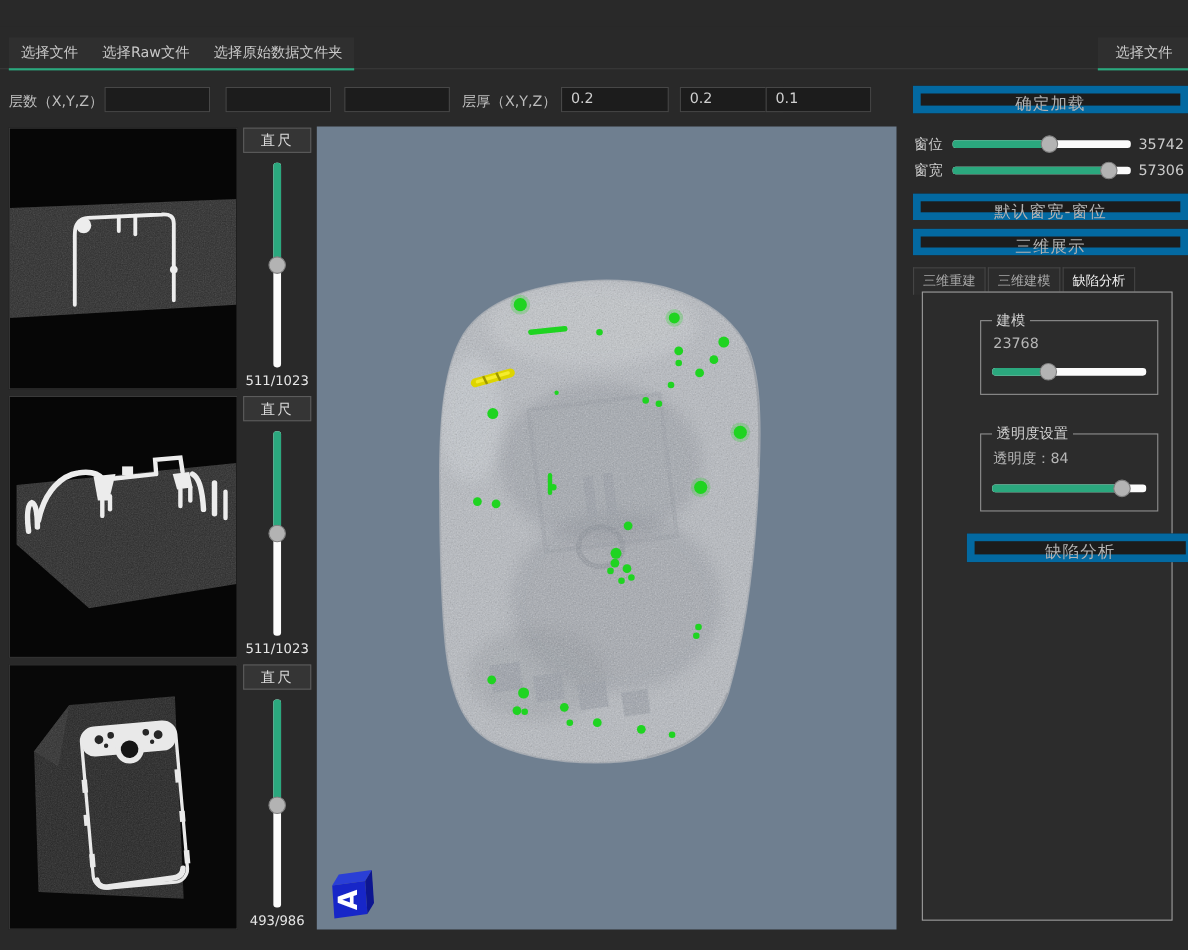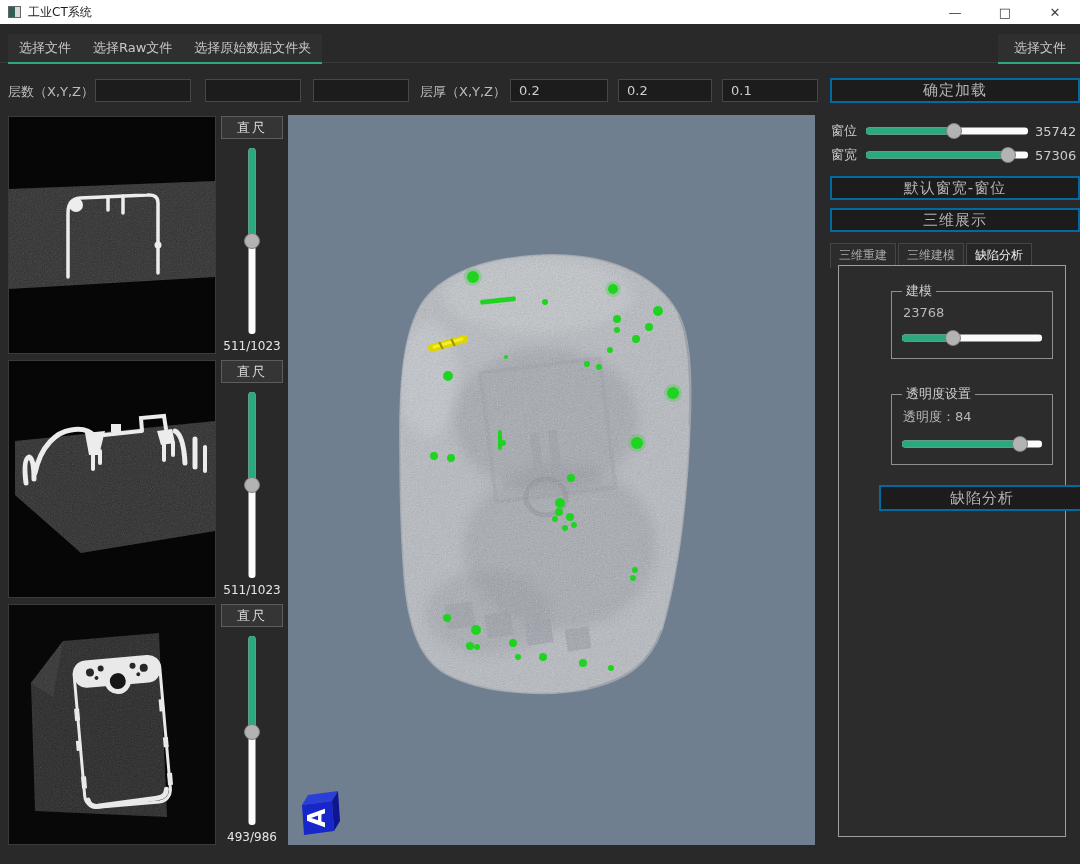--- a/index.html
+++ b/index.html
@@ -26,21 +26,21 @@
   .record-btn { position:absolute; right:0; top:10px; background:#2f2f2f; border:none;
                 border-bottom:2px solid #2ba87e; color:#c9c9c9; font-size:13px; padding:5px 14px 5px 16px;
                 font-family:inherit; }
 
   
   .param-label { position:absolute; font-size:13px; color:#bdbdbd; top:59px; }
   .param-input { position:absolute; top:55px; height:23px; background:#1c1c1c; border:1px solid #474747;
                  color:#cfcfcf; font-size:13px; padding:0 8px; font-family:inherit; }
   .load-btn { position:absolute; left:830px; top:54px; width:250px; height:25px; }
 
-  .panel-btn { background:#1c1c1c; border:2px solid #0369a1; color:#b2b2b2; font-size:15px;
+  .panel-btn { background:#1c1c1c; border:7px solid #0369a1; color:#b2b2b2; font-size:15px;
                font-family:inherit; letter-spacing:1px; }
 
   
   .slice-image { position:absolute; left:8px; width:208px; background:#060606; border:1px solid #3a3a3a; }
   .slice-side  { position:absolute; left:216px; width:72px; display:flex; flex-direction:column; align-items:center; }
   .ruler-btn { width:62px; height:23px; background:#353535; border:1px solid #5c5c5c; color:#dcdcdc;
                font-size:13px; font-family:inherit; letter-spacing:2px; flex:0 0 auto; }
   .vslider { position:relative; width:18px; flex:1; margin:9px 0 5px; }
   .vtrack { position:absolute; left:50%; top:0; bottom:0; width:7px; transform:translateX(-50%);
             background:#fbfbfb; border-radius:3px; }
@@ -78,48 +78,39 @@
   .group-value { color:#b7b7b7; font-size:13px; margin:3px 0 10px 3px; }
   .groupbox .hslider { margin:0 2px; }
   .gb-transparency { margin-top:26px; }
   .defect-btn { display:block; margin:20px auto 0; width:206px; height:26px; }
 </style>
 </head>
 <body>
 
 <div class="window">
 
-  <div class="titlebar">
-    <span class="app-icon"></span>
-    <span class="app-title">工业CT系统</span>
-    <div class="win-controls">
-      <span class="win-btn">—</span>
-      <span class="win-btn">□</span>
-      <span class="win-btn">✕</span>
-    </div>
-  </div>
 
   <div class="content">
     <div class="toolbar-sep"></div>
 
     <div class="menu-group">
       <button class="menu-btn">选择文件</button>
       <button class="menu-btn">选择Raw文件</button>
       <button class="menu-btn">选择原始数据文件夹</button>
     </div>
     <button class="record-btn">选择文件</button>
 
     <span class="param-label" style="left:8px;">层数（X,Y,Z）</span>
     <input class="param-input" style="left: 95px; width: 96px;" value="">
     <input class="param-input" style="left: 205px; width: 96px;" value="">
     <input class="param-input" style="left: 313px; width: 96px;" value="">
     <span class="param-label" style="left:420px;">层厚（X,Y,Z）</span>
     <input class="param-input" style="left: 510px; width: 98px;" value="0.2">
     <input class="param-input" style="left: 618px; width: 94px;" value="0.2">
-    <input class="param-input" style="left: 722px; width: 96px;" value="0.1">
+    <input class="param-input" style="left: 696px; width: 96px;" value="0.1">
     <button class="panel-btn load-btn">确定加载</button>
 
     <div class="slice-image" style="top:92px;height:238px;">
       <svg width="206" height="236" viewBox="0 0 206 236">
         <defs>
           <filter id="ns1">
               <feTurbulence type="fractalNoise" baseFrequency="0.9" numOctaves="2" stitchTiles="stitch"></feTurbulence>
               <feColorMatrix type="saturate" values="0"></feColorMatrix>
             </filter>
           <clipPath id="cs1">

